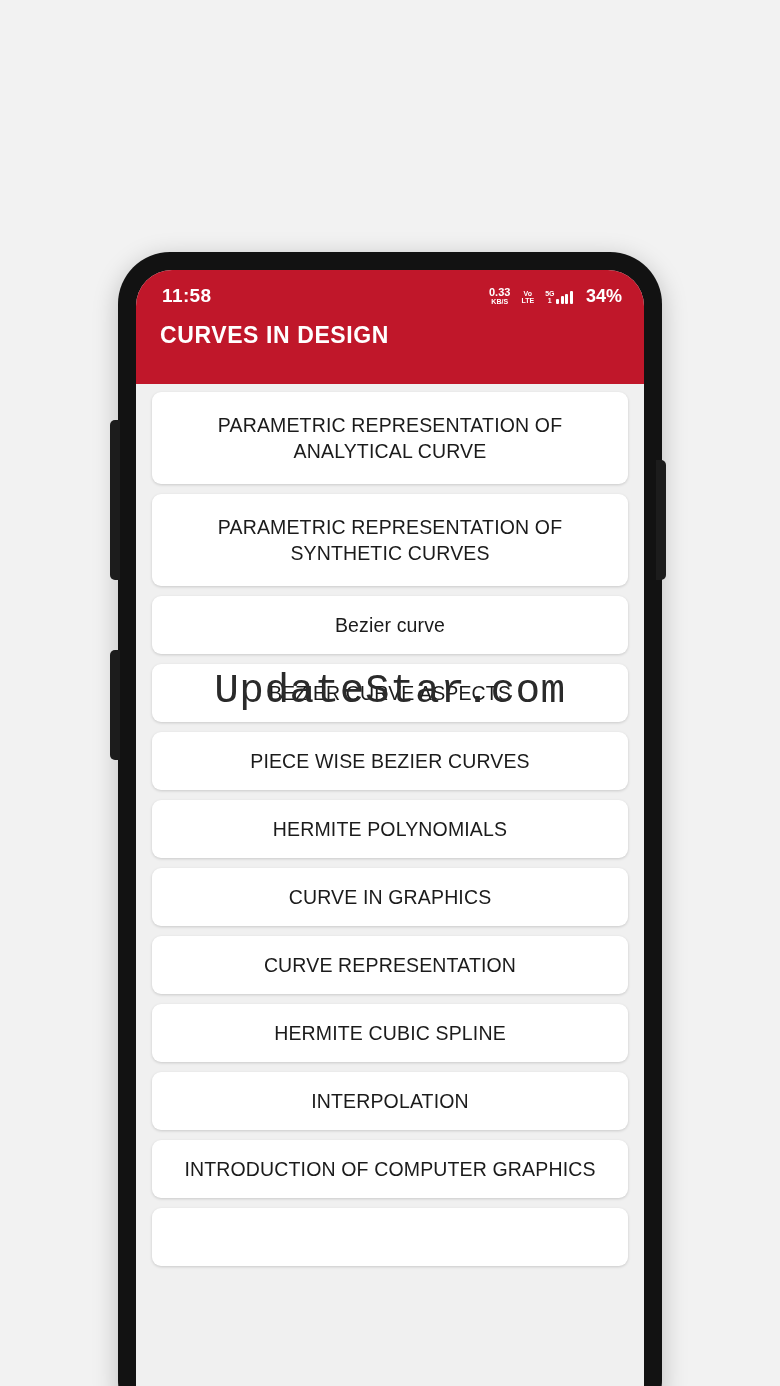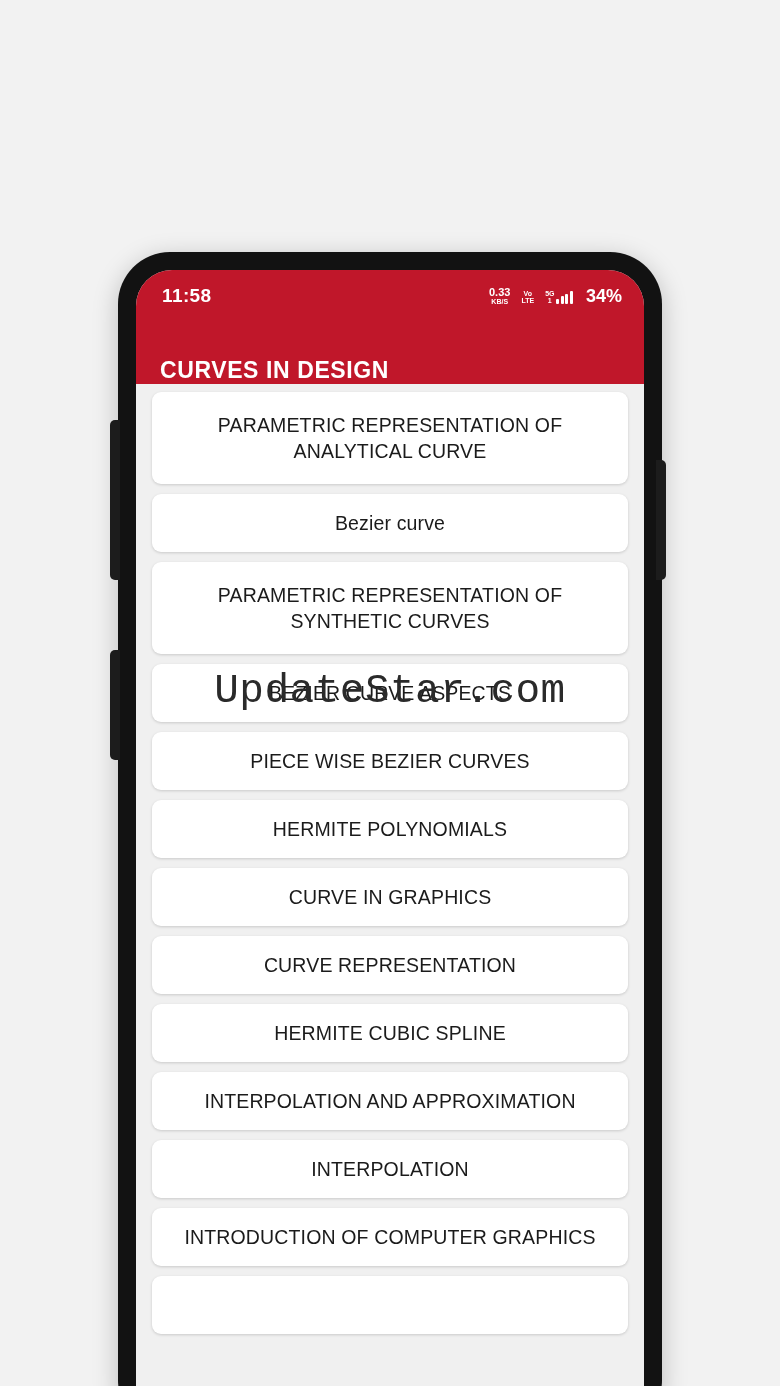--- a/index.html
+++ b/index.html
@@ -131,21 +131,21 @@
     margin-left: 2px;
     line-height: 1;
     padding-bottom: 0;
   }
 
   
   .appbar {
     height: 62px;
     background: #c0172a;
     display: flex;
-    align-items: flex-end;
+    align-items: flex-start;
     padding: 0 24px;
   }
   .appbar-title {
     color: #ffffff;
     font-size: 23px;
     font-weight: bold;
     letter-spacing: 0.6px;
   }
 
   
@@ -229,48 +229,45 @@
     </div>
 
     <div class="appbar">
       <div class="appbar-title">CURVES IN DESIGN</div>
     </div>
 
     <div class="list">
       <div class="card two-line">
         <span class="card-label">PARAMETRIC REPRESENTATION OF ANALYTICAL CURVE</span>
       </div>
-      <div class="card">
-        <span class="card-label">Bezier curve</span>
-      </div>
       <div class="card two-line">
         <span class="card-label">PARAMETRIC REPRESENTATION OF SYNTHETIC CURVES</span>
       </div>
       <div class="card">
+        <span class="card-label">Bezier curve</span>
+      </div>
+      <div class="card">
         <span class="card-label">BEZIER CURVE ASPECTS</span>
       </div>
       <div class="card">
         <span class="card-label">PIECE WISE BEZIER CURVES</span>
       </div>
       <div class="card">
         <span class="card-label">HERMITE POLYNOMIALS</span>
       </div>
       <div class="card">
         <span class="card-label">CURVE IN GRAPHICS</span>
       </div>
       <div class="card">
         <span class="card-label">CURVE REPRESENTATION</span>
       </div>
       <div class="card">
         <span class="card-label">HERMITE CUBIC SPLINE</span>
       </div>
       <div class="card">
-        <span class="card-label">INTERPOLATION AND APPROXIMATION</span>
-      </div>
-      <div class="card">
         <span class="card-label">INTERPOLATION</span>
       </div>
       <div class="card">
         <span class="card-label">INTRODUCTION OF COMPUTER GRAPHICS</span>
       </div>
       <div class="card">
         <span class="card-label"></span>
       </div>
     </div>
 

